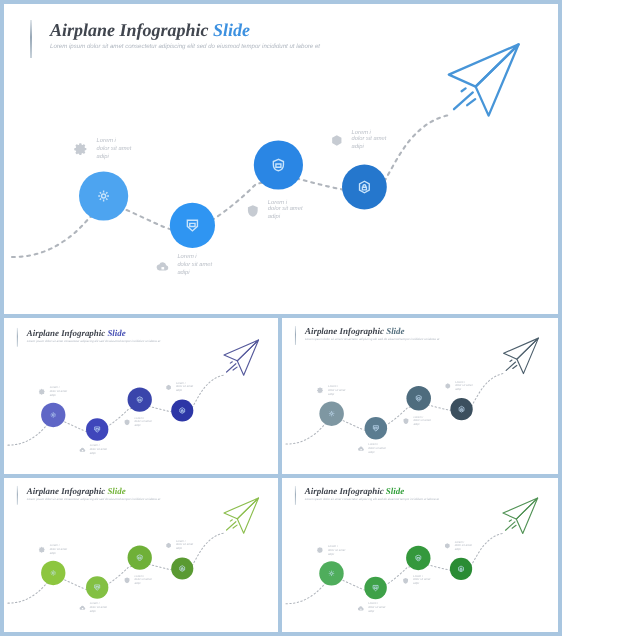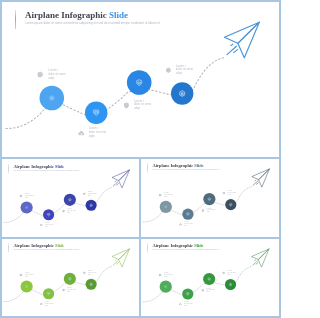--- a/index.html
+++ b/index.html
@@ -1,19 +1,19 @@
 <!DOCTYPE html>
 <html><head>
 <meta charset="utf-8">
 <style>
   html,body{margin:0;padding:0;}
   body{width:281px;height:318px;overflow:hidden;background:#ffffff;
        font-family:"Liberation Sans",sans-serif;}
   .page{position:relative;width:281px;height:318px;background:#be185d;
-        box-sizing:border-box;border:2px solid #a9c6e0;}
+        box-sizing:border-box;border:2px solid #a9c6e0;font-style:italic;}
   .hero{position:absolute;left:0px;top:0px;width:277px;height:155px;background:#fff;overflow:hidden;}
   .hdiv{position:absolute;left:0;top:155px;width:277px;height:2px;background:#a9c6e0;}
   .grid{position:absolute;left:0px;top:157px;width:277px;height:157px;}
   .cell{position:absolute;background:#fff;overflow:hidden;}
   .vdiv{position:absolute;left:137px;top:0px;width:2px;height:157px;background:#a9c6e0;}
   .hdiv2{position:absolute;left:0px;top:78px;width:277px;height:2px;background:#a9c6e0;}
 
   
   .slide{position:absolute;left:0;top:0;width:277px;height:155px;transform-origin:0 0;
          background:#fff;overflow:hidden;}

